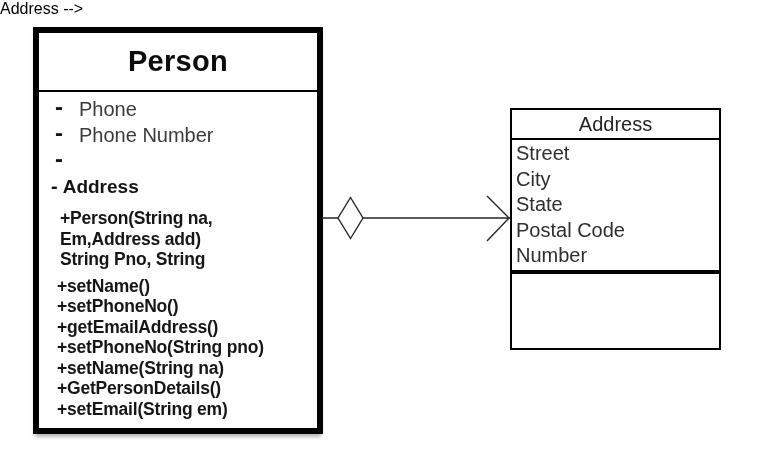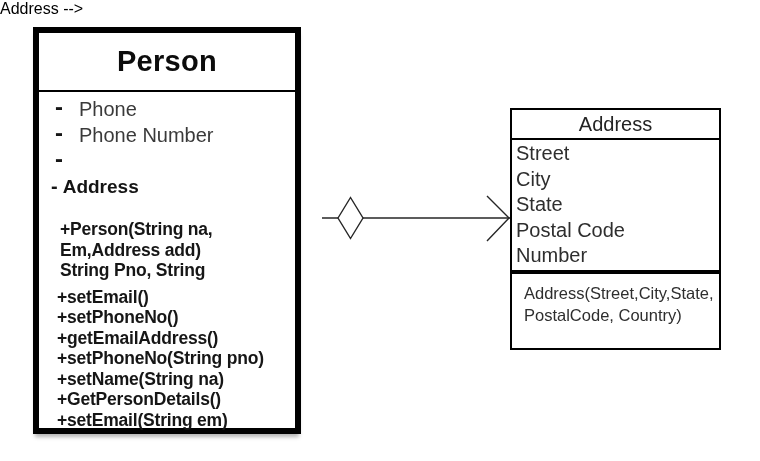--- a/index.html
+++ b/index.html
@@ -13,21 +13,21 @@
     height: 461px;
     background: #ffffff;
     overflow: hidden;
   }
 
   
   .person-box {
     position: absolute;
     left: 33px;
     top: 27px;
-    width: 268px;
+    width: 290px;
     height: 407px;
     border: 6px solid #000;
     box-sizing: border-box;
     background: #fff;
     box-shadow: 0 5px 4px -2px rgba(0,0,0,0.30);
   }
   .person-title {
     height: 57px;
     border-bottom: 2px solid #000;
     display: flex;
@@ -59,21 +59,21 @@
     font-size: 19px;
     font-weight: bold;
     color: #141414;
   }
   .attr-row.bold-attr .dash {
     font-size: 20px;
     margin-right: 5px;
     transform: translateY(-1px);
   }
   .person-ctor {
-    margin-top: 19px;
+    margin-top: 8px;
     padding-left: 21px;
     font-size: 17.5px;
     line-height: 20.5px;
     font-weight: bold;
     color: #161616;
     letter-spacing: -0.2px;
   }
   .person-methods {
     margin-top: 6px;
     padding-left: 18px;
@@ -168,21 +168,21 @@
       </div>
     </div>
 
     <div class="person-ctor">
       <div>+Person(String na,</div>
       <div>Em,Address add)</div>
       <div>String Pno, String</div>
     </div>
 
     <div class="person-methods">
-      <div>+setEmail()</div>
+      <div>+setName()</div>
       <div>+setPhoneNo()</div>
       <div>+getEmailAddress()</div>
       <div>+setPhoneNo(String pno)</div>
       <div>+setName(String na)</div>
       <div>+GetPersonDetails()</div>
       <div>+setEmail(String em)</div>
     </div>
   </div>
 
   
@@ -192,24 +192,20 @@
     <div class="address-attrs">
       <div>Street</div>
       <div>City</div>
       <div>State</div>
       <div>Postal Code</div>
       <div>Number</div>
     </div>
 
     <div class="address-divider"></div>
 
-    <div class="address-methods">
-      <div>Address(Street,City,State,</div>
-      <div>PostalCode, Country)</div>
-    </div>
   </div>
 
    Address --&gt;
   <svg class="connector" width="760" height="461" viewBox="0 0 760 461">
     <line class="stroke" x1="322" y1="218" x2="510" y2="218"></line>
     <polygon class="diamond" points="338,218 350.5,197.5 363,218 350.5,238.5"></polygon>
     <polyline class="stroke" points="487,196 509,218 487,241"></polyline>
   </svg>
 
 </div>

